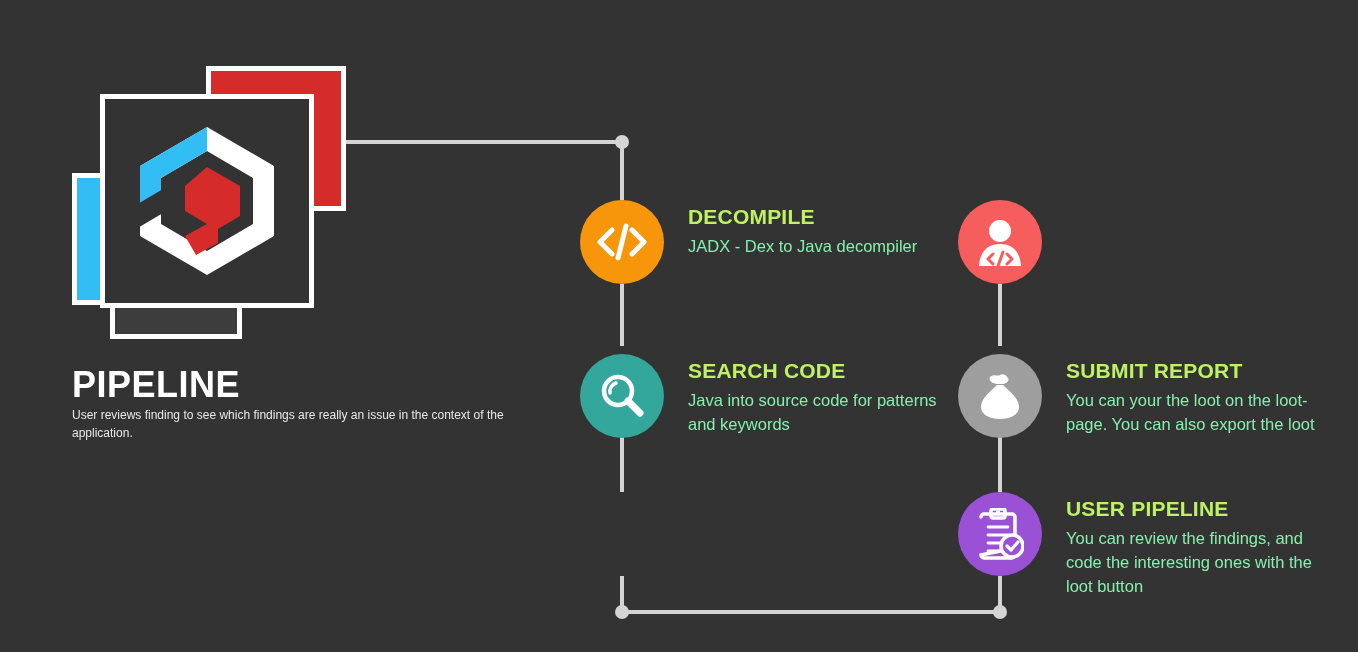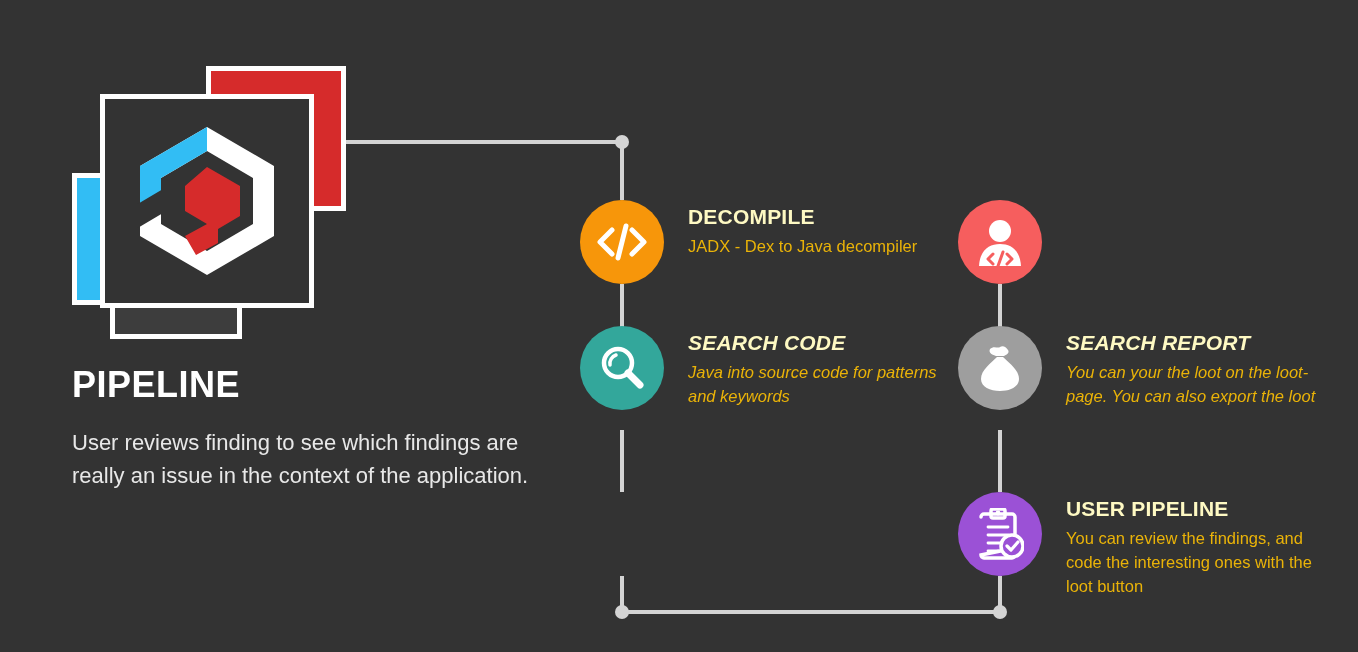--- a/index.html
+++ b/index.html
@@ -90,23 +90,23 @@
   }
   .page-title {
     margin: 0;
     color: #ffffff;
     font-size: 36px;
     font-weight: bold;
     letter-spacing: 0.5px;
     line-height: 1.05;
   }
   .page-desc {
-    margin: 22px 0 0 0;
+    margin: 2px 0 0 0;
     color: #e8e8e8;
-    font-size: 22px;
+    font-size: 12px;
     line-height: 1.5;
     font-weight: normal;
   }
 
   
   .step {
     position: absolute;
     z-index: 3;
     display: flex;
     align-items: flex-start;
@@ -121,40 +121,40 @@
     justify-content: center;
     position: relative;
   }
   .step-text {
     margin-left: 24px;
     padding-top: 5px;
     max-width: 270px;
   }
   .step-title {
     margin: 0;
-    color: #fef9c3;
+    color: #bef264;
     font-size: 21px;
     font-weight: bold;
     letter-spacing: 0.2px;
     line-height: 1.1;
     white-space: nowrap;
   }
   .step-desc {
     margin: 7px 0 0 0;
-    color: #eab308;
+    color: #86efac;
     font-size: 16.5px;
     line-height: 1.45;
     font-weight: normal;
   }
 
   
   .col-left  { left: 580px; }
   .col-right { left: 958px; }
   .row-1 { top: 200px; }
-  .row-2 { top: 326px; font-style: italic; }
+  .row-2 { top: 354px; }
   .row-3 { top: 492px; }
 
   .icon-svg { display: block; }
 </style>
 </head>
 <body>
 
 <div id="page">
 
   <svg id="connectors" viewBox="0 0 1358 652" width="1358" height="652" aria-hidden="true">
@@ -252,21 +252,21 @@
   </div>
 
   <div class="step col-right row-2">
     <div class="step-badge" style="background:#9e9e9e">
       <svg class="icon-svg" width="48" height="50" viewBox="0 0 48 50" aria-hidden="true">
         <path d="M 14 6 C 18 2 22 6 24 4 C 27 2 30 4 32 7 C 34 10 30 12 28 13 L 20 13 C 17 12 12 10 14 6 Z" fill="#ffffff"></path>
         <path d="M 21 14 L 27 14 C 33 20 43 27 43 36 C 43 44 34 48 24 48 C 14 48 5 44 5 36 C 5 27 15 20 21 14 Z" fill="#ffffff"></path>
       </svg>
     </div>
     <div class="step-text">
-      <h2 class="step-title">SEARCH REPORT</h2>
+      <h2 class="step-title">SUBMIT REPORT</h2>
       <p class="step-desc">You can your the loot on the loot-page. You can also export the loot</p>
     </div>
   </div>
 
   <div class="step col-right row-3">
     <div class="step-badge" style="background:#9b51d6">
       <svg class="icon-svg" width="48" height="52" viewBox="0 0 48 52" aria-hidden="true">
         <path d="M 5 9 a 3 3 0 0 1 3 -3 L 36 6 a 3 3 0 0 1 3 3 L 39 26
                  M 39 40 L 39 47 a 3 3 0 0 1 -3 3 L 8 50 a 3 3 0 0 1 -3 -3 Z" fill="none" stroke="#ffffff" stroke-width="3.5" stroke-linecap="round"></path>
         <rect x="15" y="1" width="14" height="9" rx="2" ry="2" fill="none" stroke="#ffffff" stroke-width="3.5"></rect>

